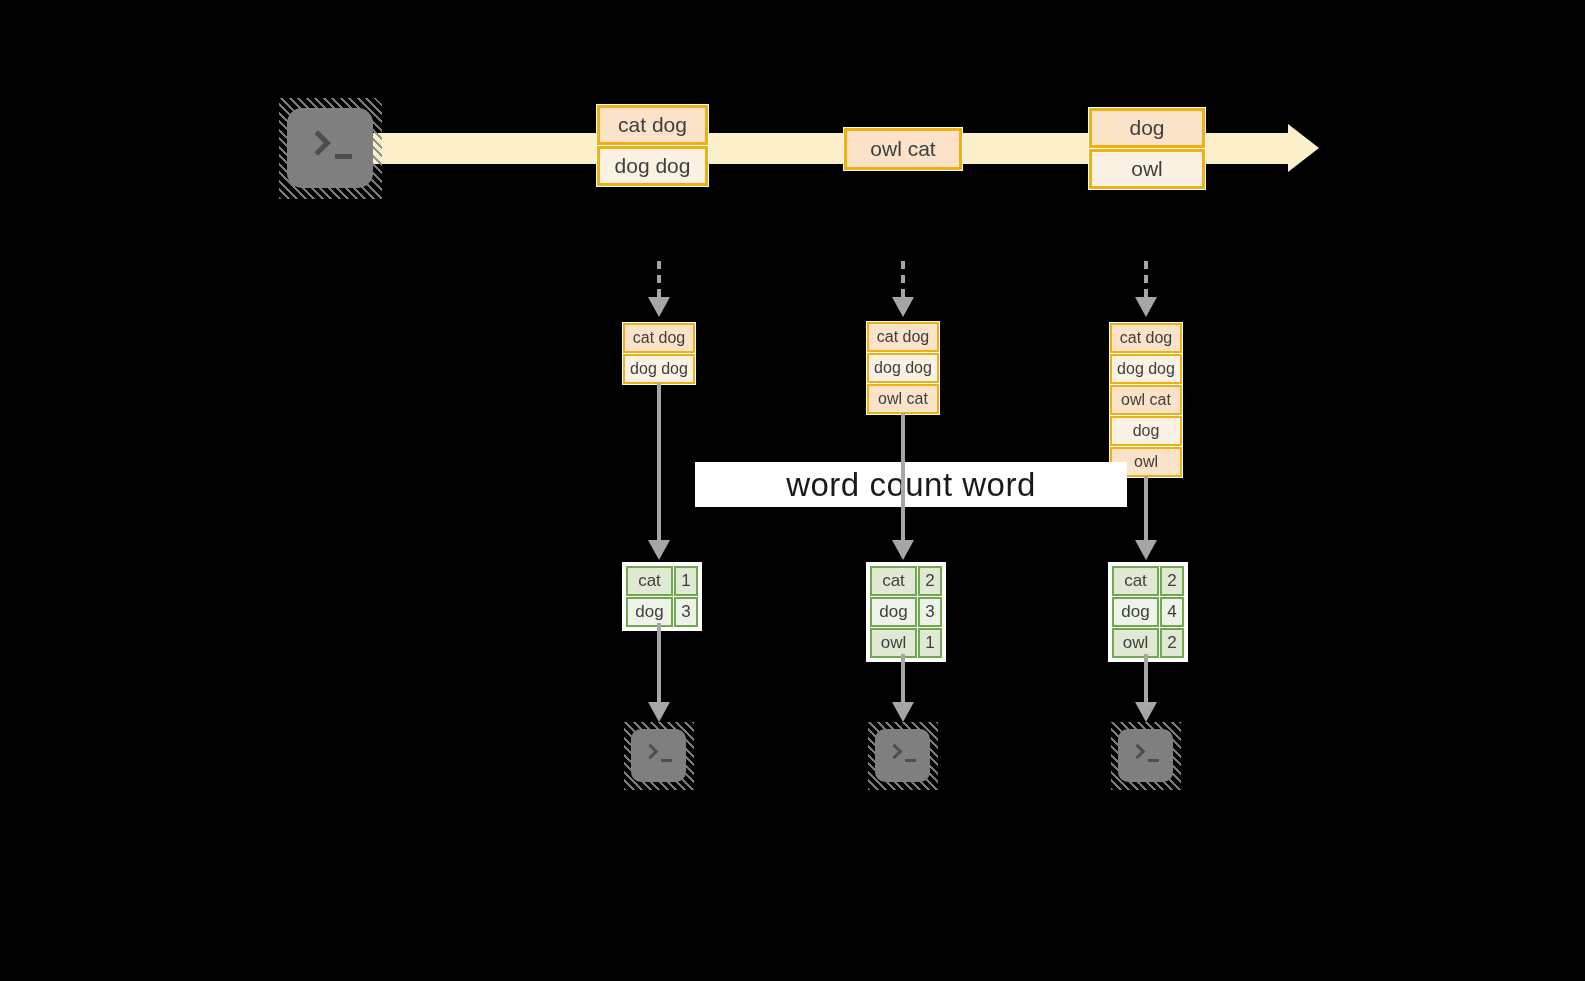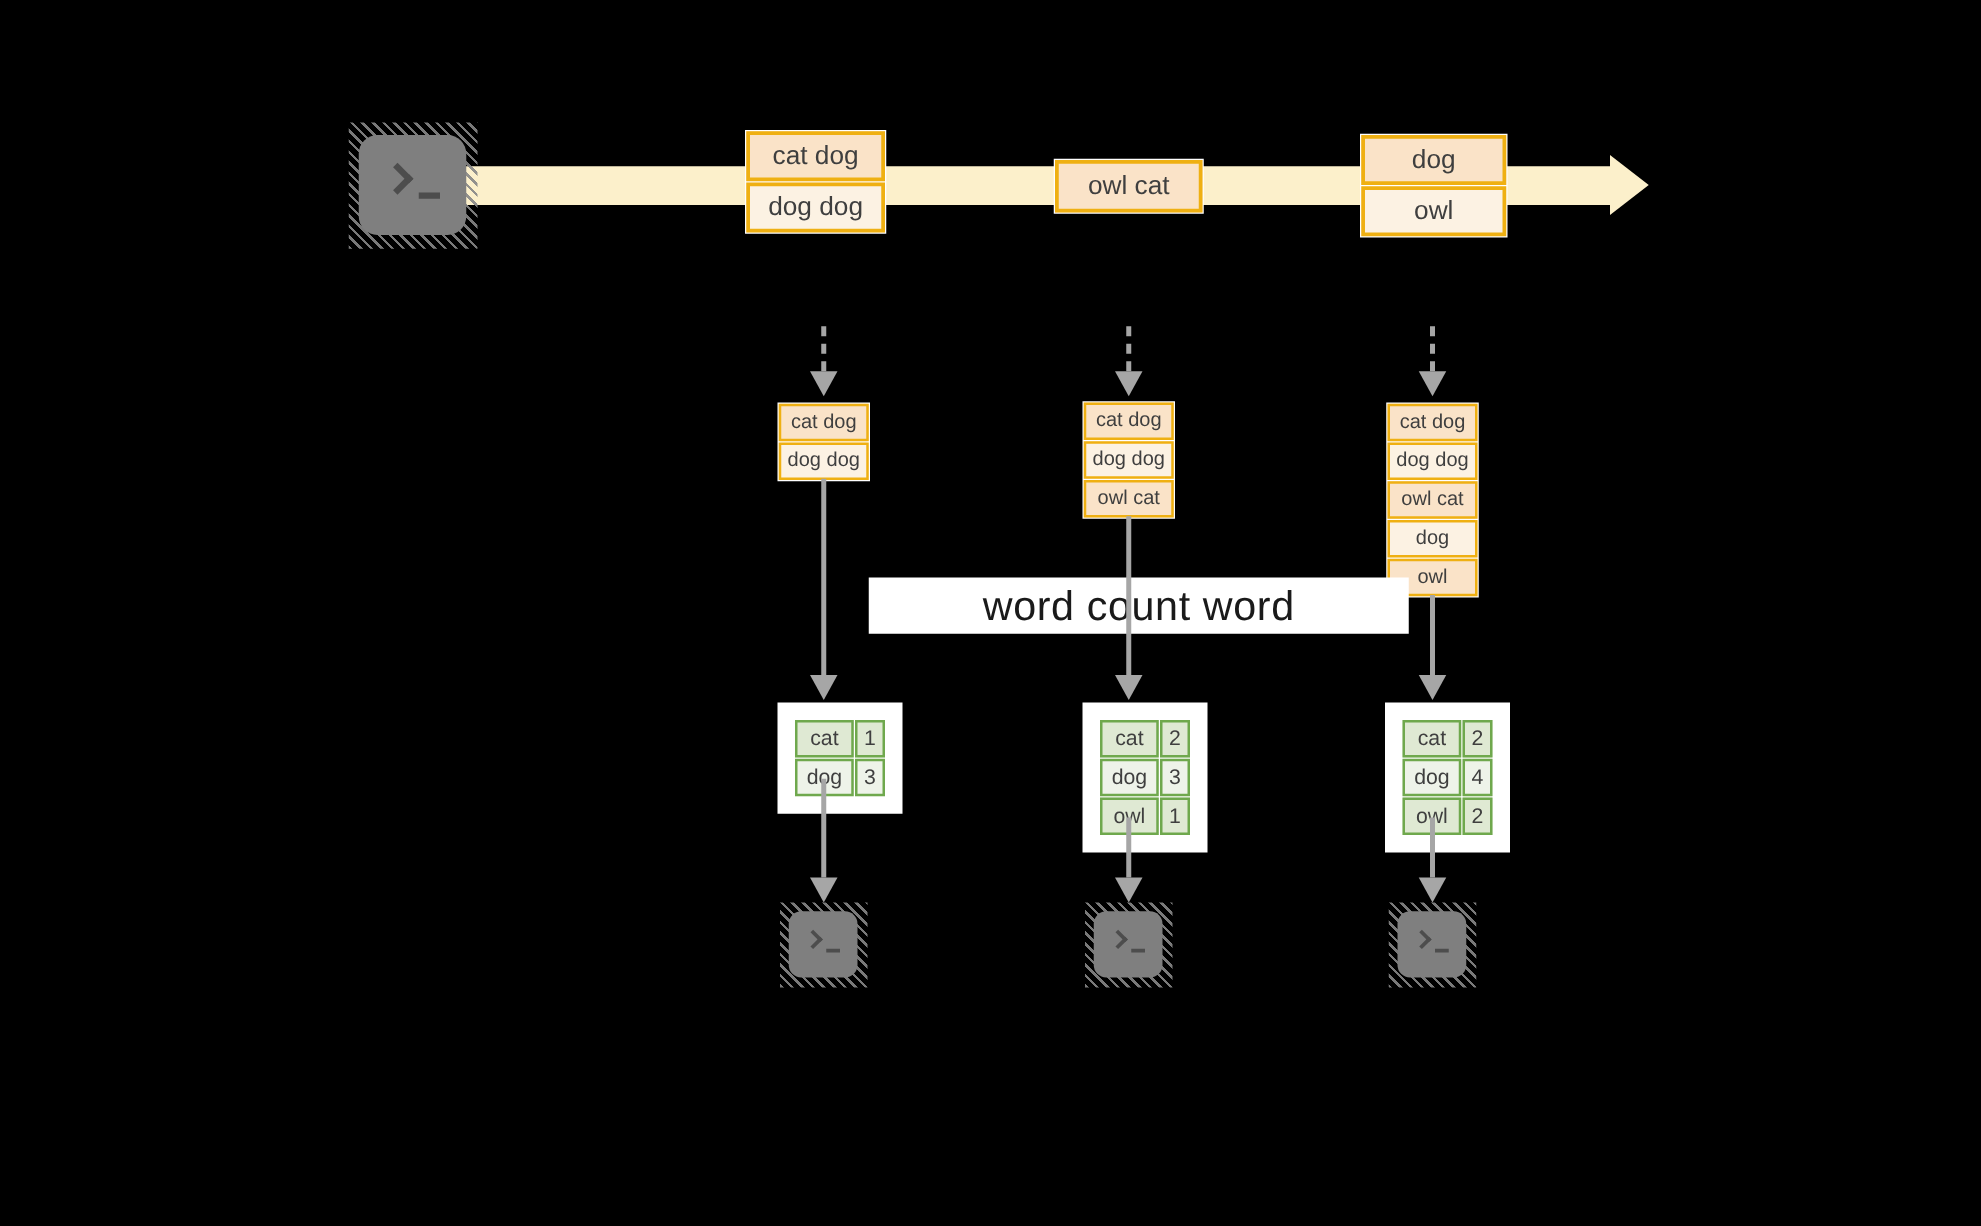--- a/index.html
+++ b/index.html
@@ -34,21 +34,21 @@
   
   .dashline{position:absolute;width:0;border-left:4px dashed #A6A6A6;z-index:2;}
   .vline{position:absolute;width:4px;background:#A6A6A6;z-index:6;}
   .ahead{position:absolute;width:0;height:0;z-index:6;
     border-left:11px solid transparent;border-right:11px solid transparent;border-top:20px solid #A6A6A6;}
   
   .qband{position:absolute;left:695px;top:462px;width:432px;height:45px;background:#FFFFFF;z-index:5;
     display:flex;align-items:center;justify-content:center;}
   .qband span{font-size:33px;color:#1A1A1A;letter-spacing:.5px;}
   
-  .gtable{position:absolute;background:#fff;padding:14px;display:grid;
+  .gtable{position:absolute;background:#fff;padding:4px;display:grid;
     grid-template-columns:47px 24px;gap:1px;z-index:4;}
   .gcell{box-sizing:border-box;border:2px solid #6FA84D;height:30px;color:#3F3F3F;font-size:17px;
     display:flex;align-items:center;justify-content:center;}
   .gdark{background:#DFE9D3;}
   .glight{background:#EEF3E9;}
 </style>
 </head>
 <body>
 
 <div class="canvas">

